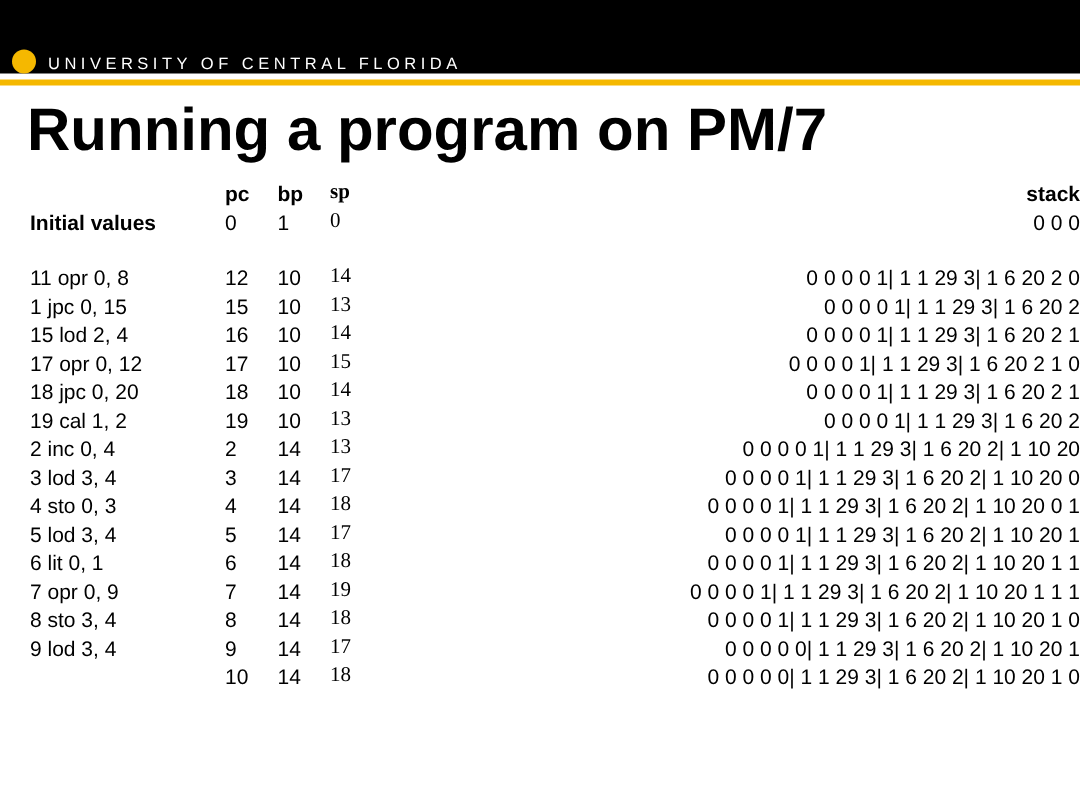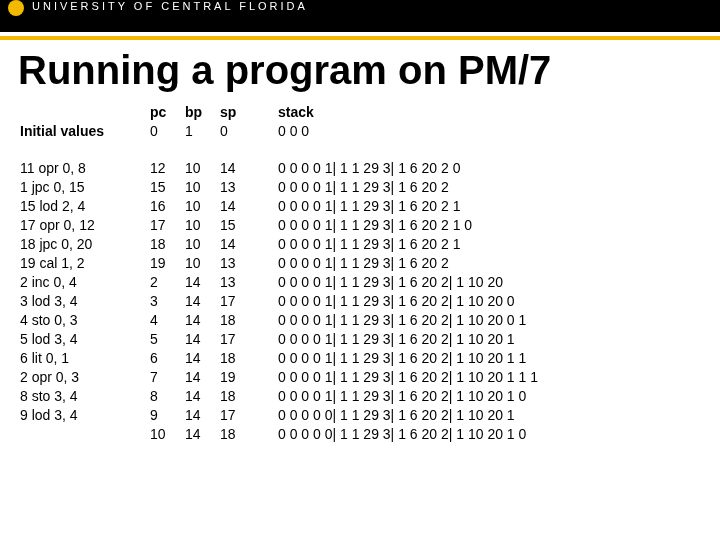--- a/index.html
+++ b/index.html
@@ -6,24 +6,24 @@
     margin: 0;
     padding: 0;
     width: 720px;
     height: 540px;
     background: #ffffff;
     font-family: Arial, Helvetica, sans-serif;
     overflow: hidden;
   }
   .header-bar {
     width: 100%;
-    height: 32px;
+    height: 49px;
     background: #000000;
     display: flex;
-    align-items: flex-start;
+    align-items: flex-end;
     padding-left: 8px;
     box-sizing: border-box;
   }
   .logo-mark {
     width: 16px;
     height: 16px;
     border-radius: 50%;
     background: #f5b800;
     margin-right: 8px;
     flex-shrink: 0;
@@ -54,22 +54,22 @@
     padding-left: 20px;
     white-space: nowrap;
   }
   .col {
     display: flex;
     flex-direction: column;
   }
   .col-inst { width: 130px; }
   .col-pc   { width: 35px; }
   .col-bp   { width: 35px; }
-  .col-sp   { width: 58px; }
-  .col-stack{ flex: 1; }
+  .col-sp   { width: 58px; font-family: Liberation Serif, serif; }
+  .col-stack{ flex: 1; text-align: right; }
   .hdr {
     font-weight: bold;
     display: inline-block;
   }
   .gap {
     height: 18px;
   }
   .row {
     height: 19px;
   }
@@ -95,21 +95,21 @@
     <div class="row">1 jpc    0, 15</div>
     <div class="row">15  lod  2, 4</div>
     <div class="row">17 opr  0, 12</div>
     <div class="row">18 jpc   0, 20</div>
     <div class="row">19 cal    1, 2</div>
     <div class="row"> 2 inc    0, 4</div>
     <div class="row"> 3 lod    3, 4</div>
     <div class="row"> 4 sto   0, 3</div>
     <div class="row"> 5 lod    3, 4</div>
     <div class="row"> 6 lit   0, 1</div>
-    <div class="row"> 2 opr   0, 3</div>
+    <div class="row"> 7 opr   0, 9</div>
     <div class="row"> 8 sto    3, 4</div>
     <div class="row"> 9 lod    3, 4</div>
   </div>
 
   <div class="col col-pc">
     <div class="row hdr">pc</div>
     <div class="row">0</div>
     <div class="gap"></div>
     <div class="row">12</div>
     <div class="row">15</div>

